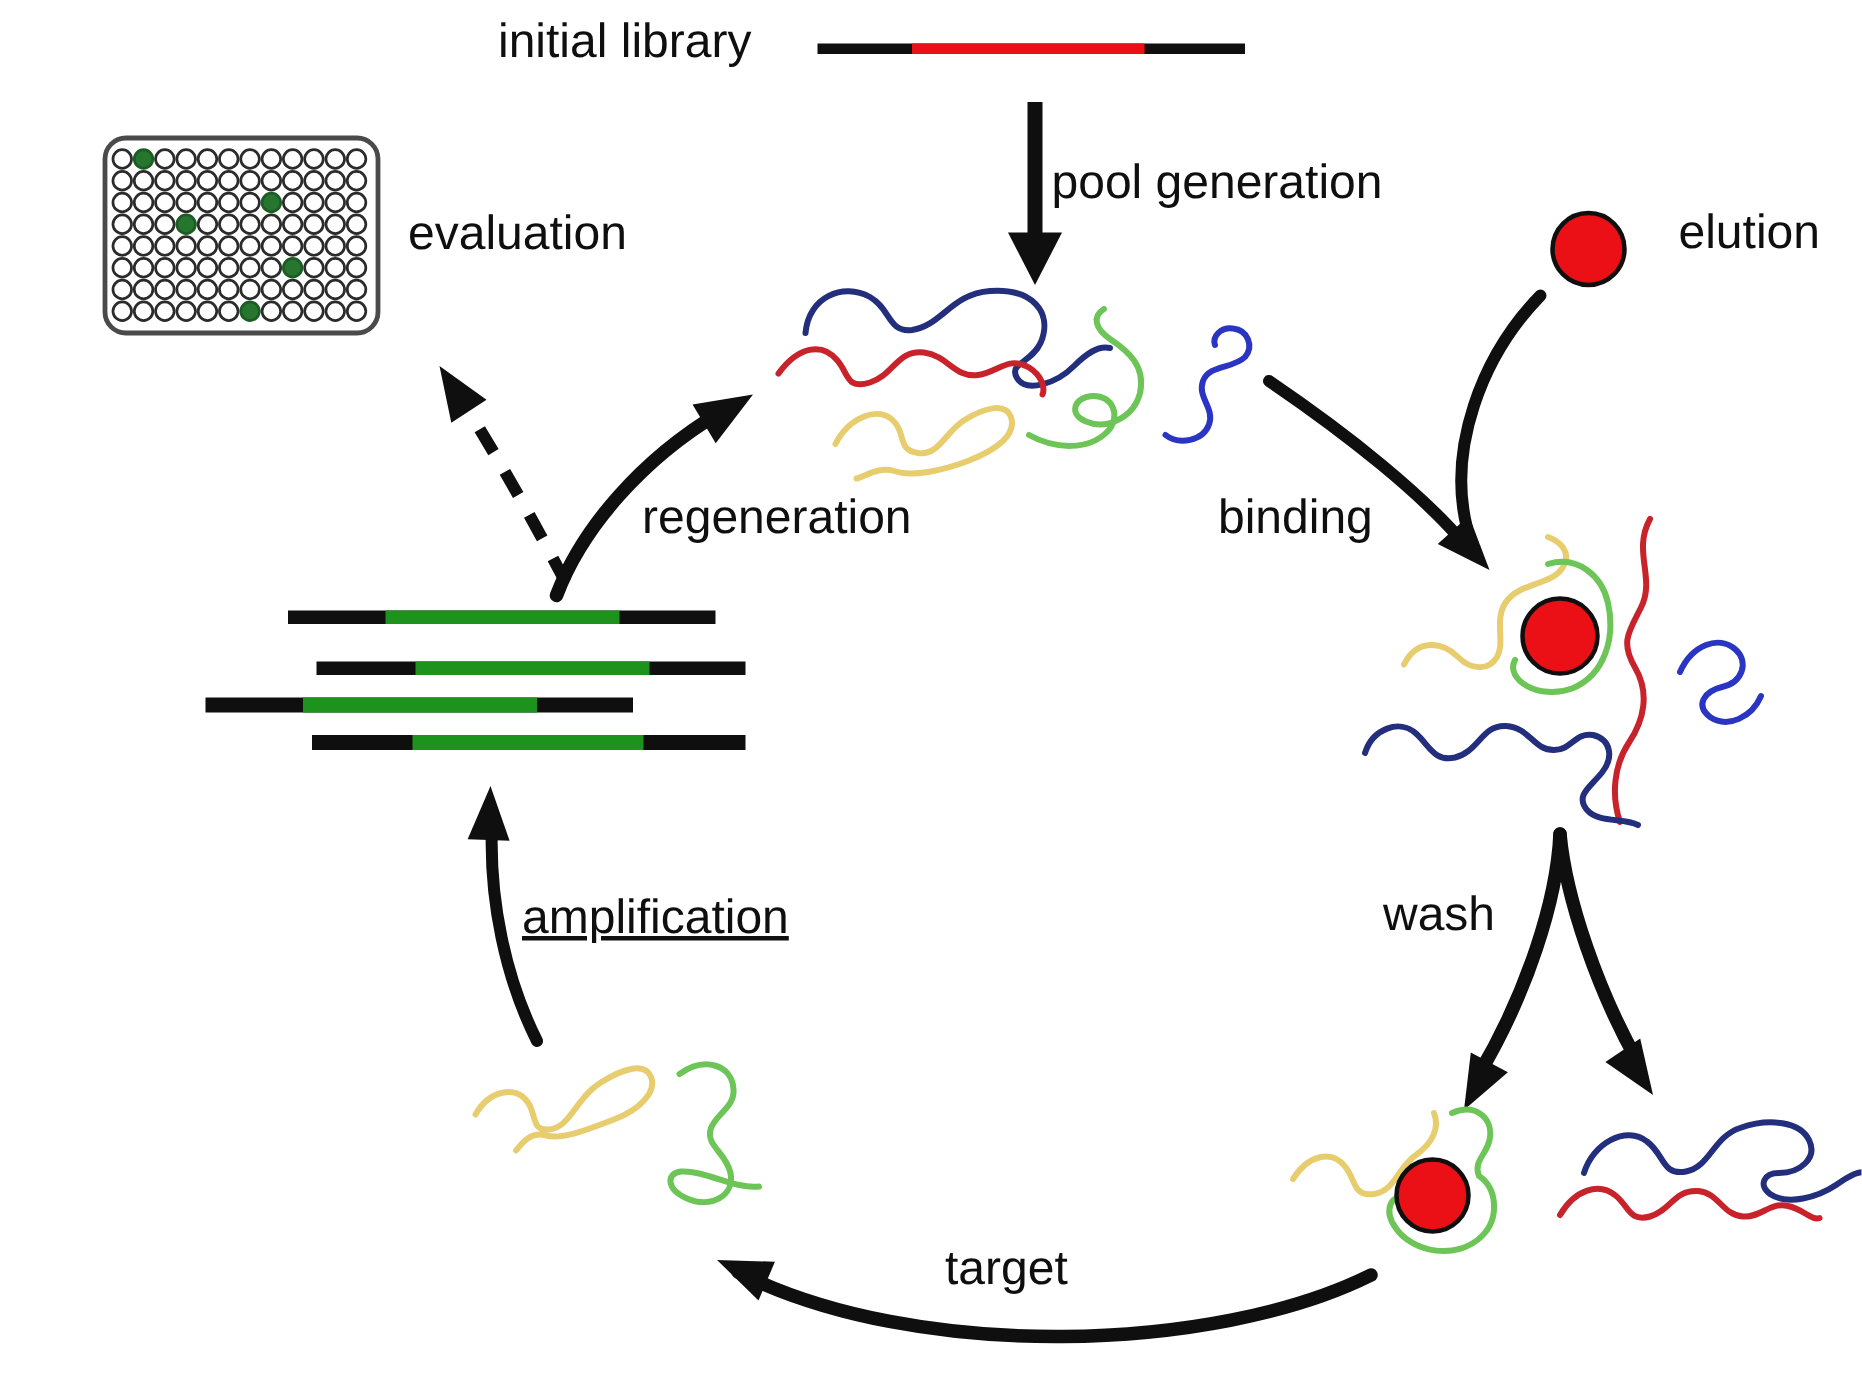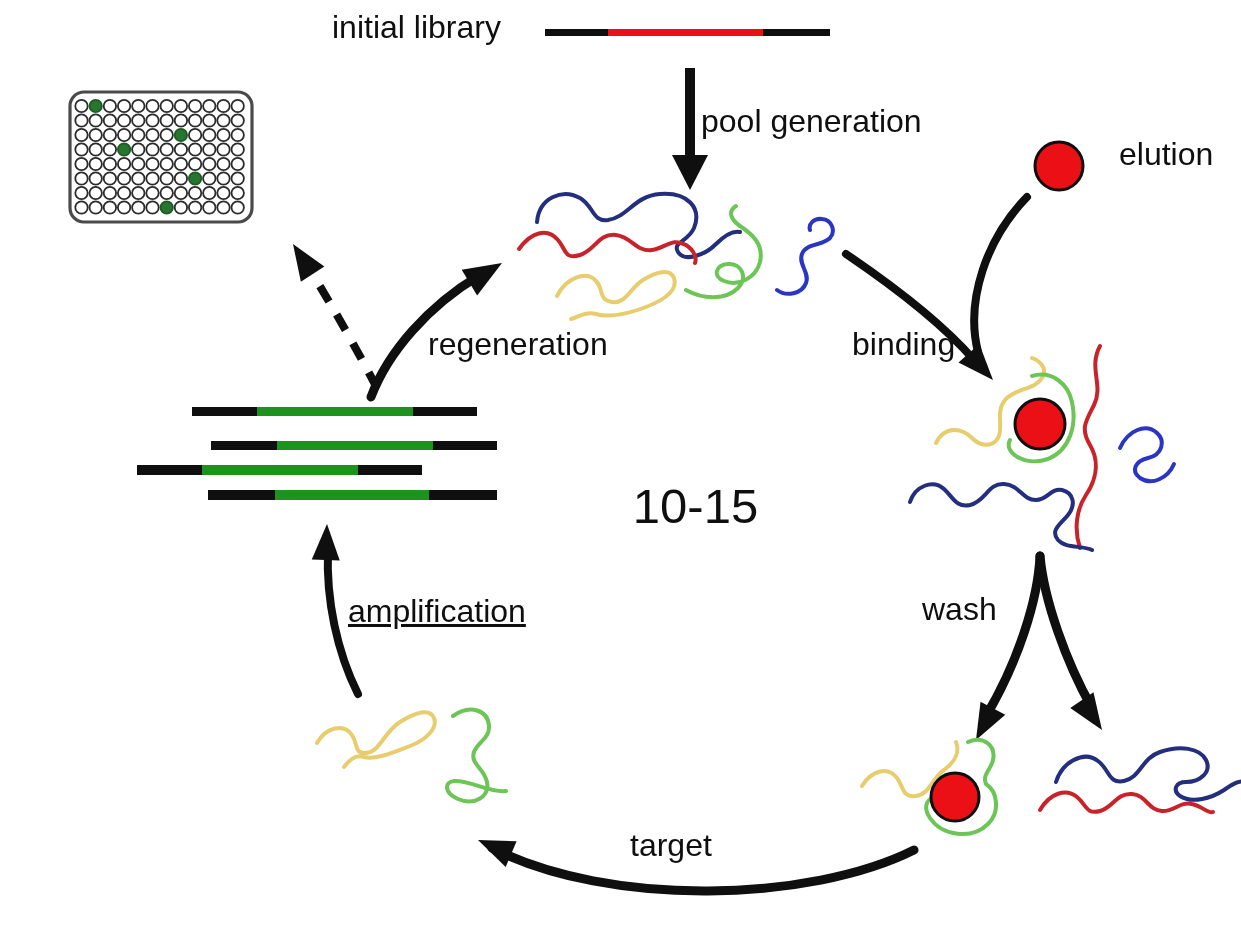--- a/index.html
+++ b/index.html
@@ -220,23 +220,23 @@
     </g>
 
     <g>
       <path d="M 337,388 C 318,352 296,312 270,270" fill="none" stroke="#0f0f0f" stroke-width="8" stroke-dasharray="18 15" stroke-linecap="butt"></path>
       <polygon points="0,0 -36,14 -36,-14" transform="translate(253,244) rotate(-123)" fill="#0f0f0f"></polygon>
     </g>
   </svg>
 
   <div class="lbl" style="left:292px;top:10px;">initial library</div>
   <div class="lbl" style="left:661px;top:104px;">pool generation</div>
+  <div class="lbl" style="left:232px;top:138px;">evaluation</div>
   <div class="lbl" style="left:1079px;top:137px;">elution</div>
   <div class="lbl" style="left:388px;top:327px;">regeneration</div>
-  <div class="lbl" style="left:812px;top:327px;">binding</div>
+  <div class="lbl" style="left:772px;top:327px;">binding</div>
   <div class="lbl" style="left:882px;top:592px;">wash</div>
   <div class="lbl" style="left:308px;top:594px;text-decoration:underline;">amplification</div>
   <div class="lbl" style="left:590px;top:828px;">target</div>
 
   <div class="cycle">
-    <div>10-15</div>
   </div>
 </div>
 
 </body></html>

